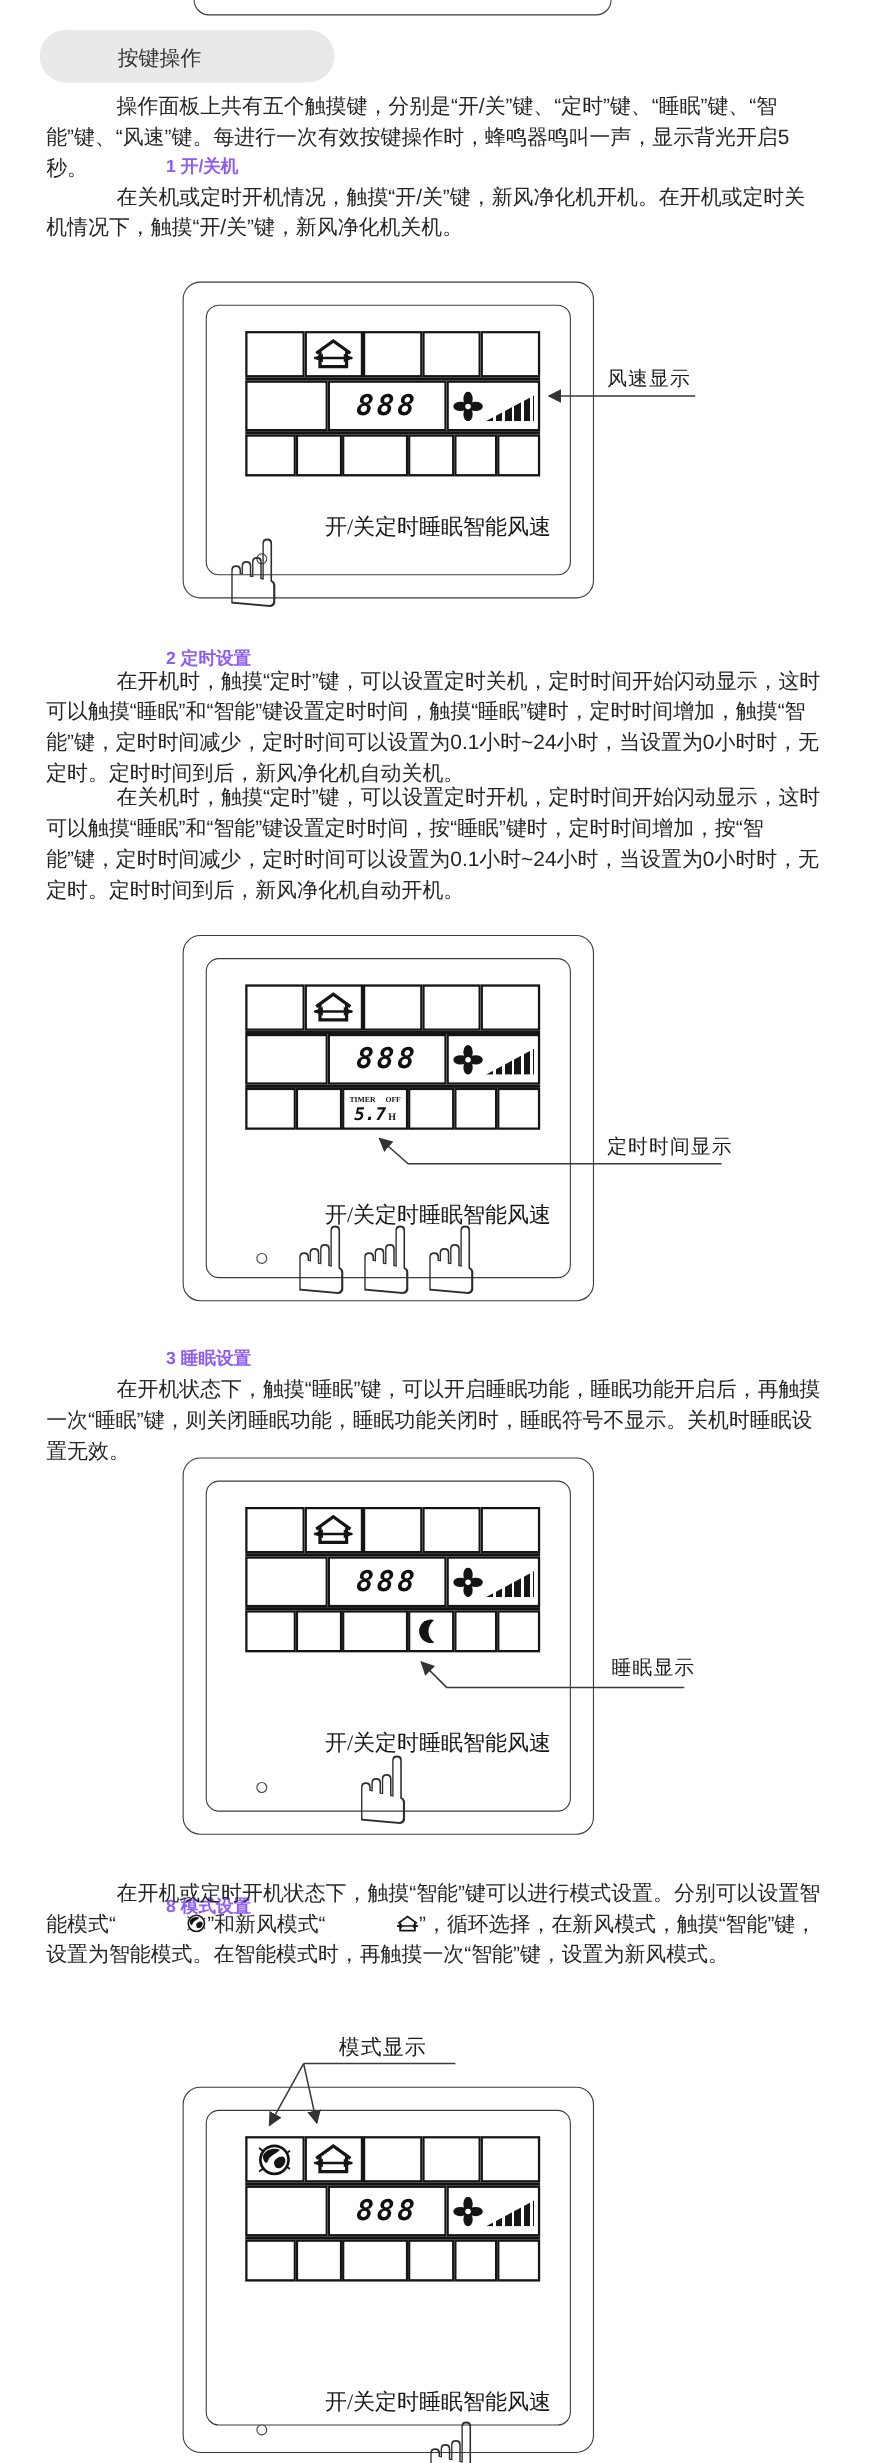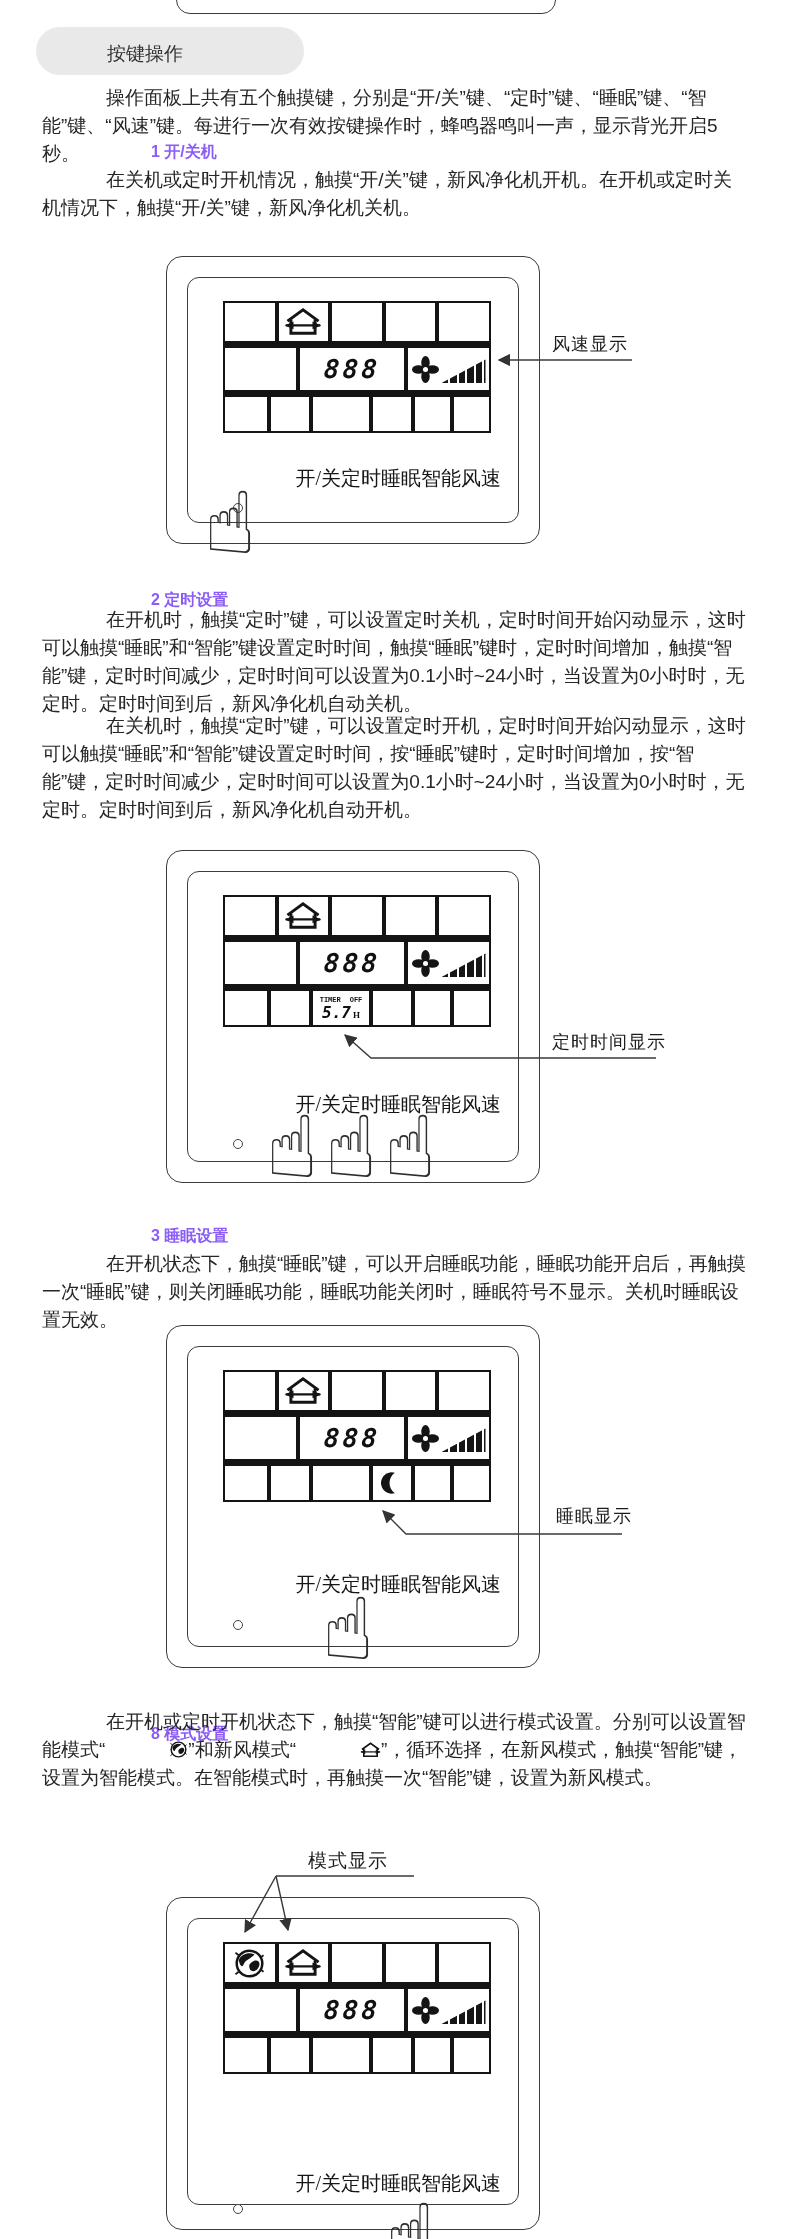--- a/index.html
+++ b/index.html
@@ -30,21 +30,21 @@
   .r3{grid-template-columns:46fr 42fr 60fr 42fr 39fr 39fr;height:38px;}
   .cell{background:#fff;border:2px solid #141414;display:flex;align-items:center;
         justify-content:center;overflow:hidden;}
   .seg{font-family:"DejaVu Sans Mono",monospace;font-weight:bold;font-style:italic;
        font-size:26px;letter-spacing:3px;color:#101010;transform:skewX(-4deg);}
   .fan-cell{gap:3px;padding:0 3px;}
   .ramp{width:44px;height:24px;margin-top:4px;
         background:repeating-linear-gradient(to right,#161616 0 6px,#fff 6px 8.5px);
         clip-path:polygon(0 100%,100% 2%,100% 100%);}
   .tcell{flex-direction:column;justify-content:center;gap:1px;}
-  .trow1{display:flex;gap:9px;font-family:Liberation Mono, monospace;
+  .trow1{display:flex;gap:9px;font-family:Liberation Serif, serif;
          font-weight:bold;font-size:7px;color:#101010;}
   .trow2{display:flex;align-items:flex-end;}
   .tnum{font-family:"DejaVu Sans Mono",monospace;font-weight:bold;font-style:italic;
         font-size:16px;line-height:16px;color:#101010;}
   .tunit{font-family:"Liberation Serif",serif;font-weight:bold;font-size:9px;
          line-height:11px;margin-left:2px;color:#101010;}
   .btns{position:absolute;left:50px;right:38px;display:flex;justify-content:flex-end;
         font-family:"Liberation Serif",serif;font-size:20px;color:#161616;}
   .dot{position:absolute;left:66px;width:8px;height:8px;border:1.6px solid #444;
        border-radius:50%;background:#fff;}

